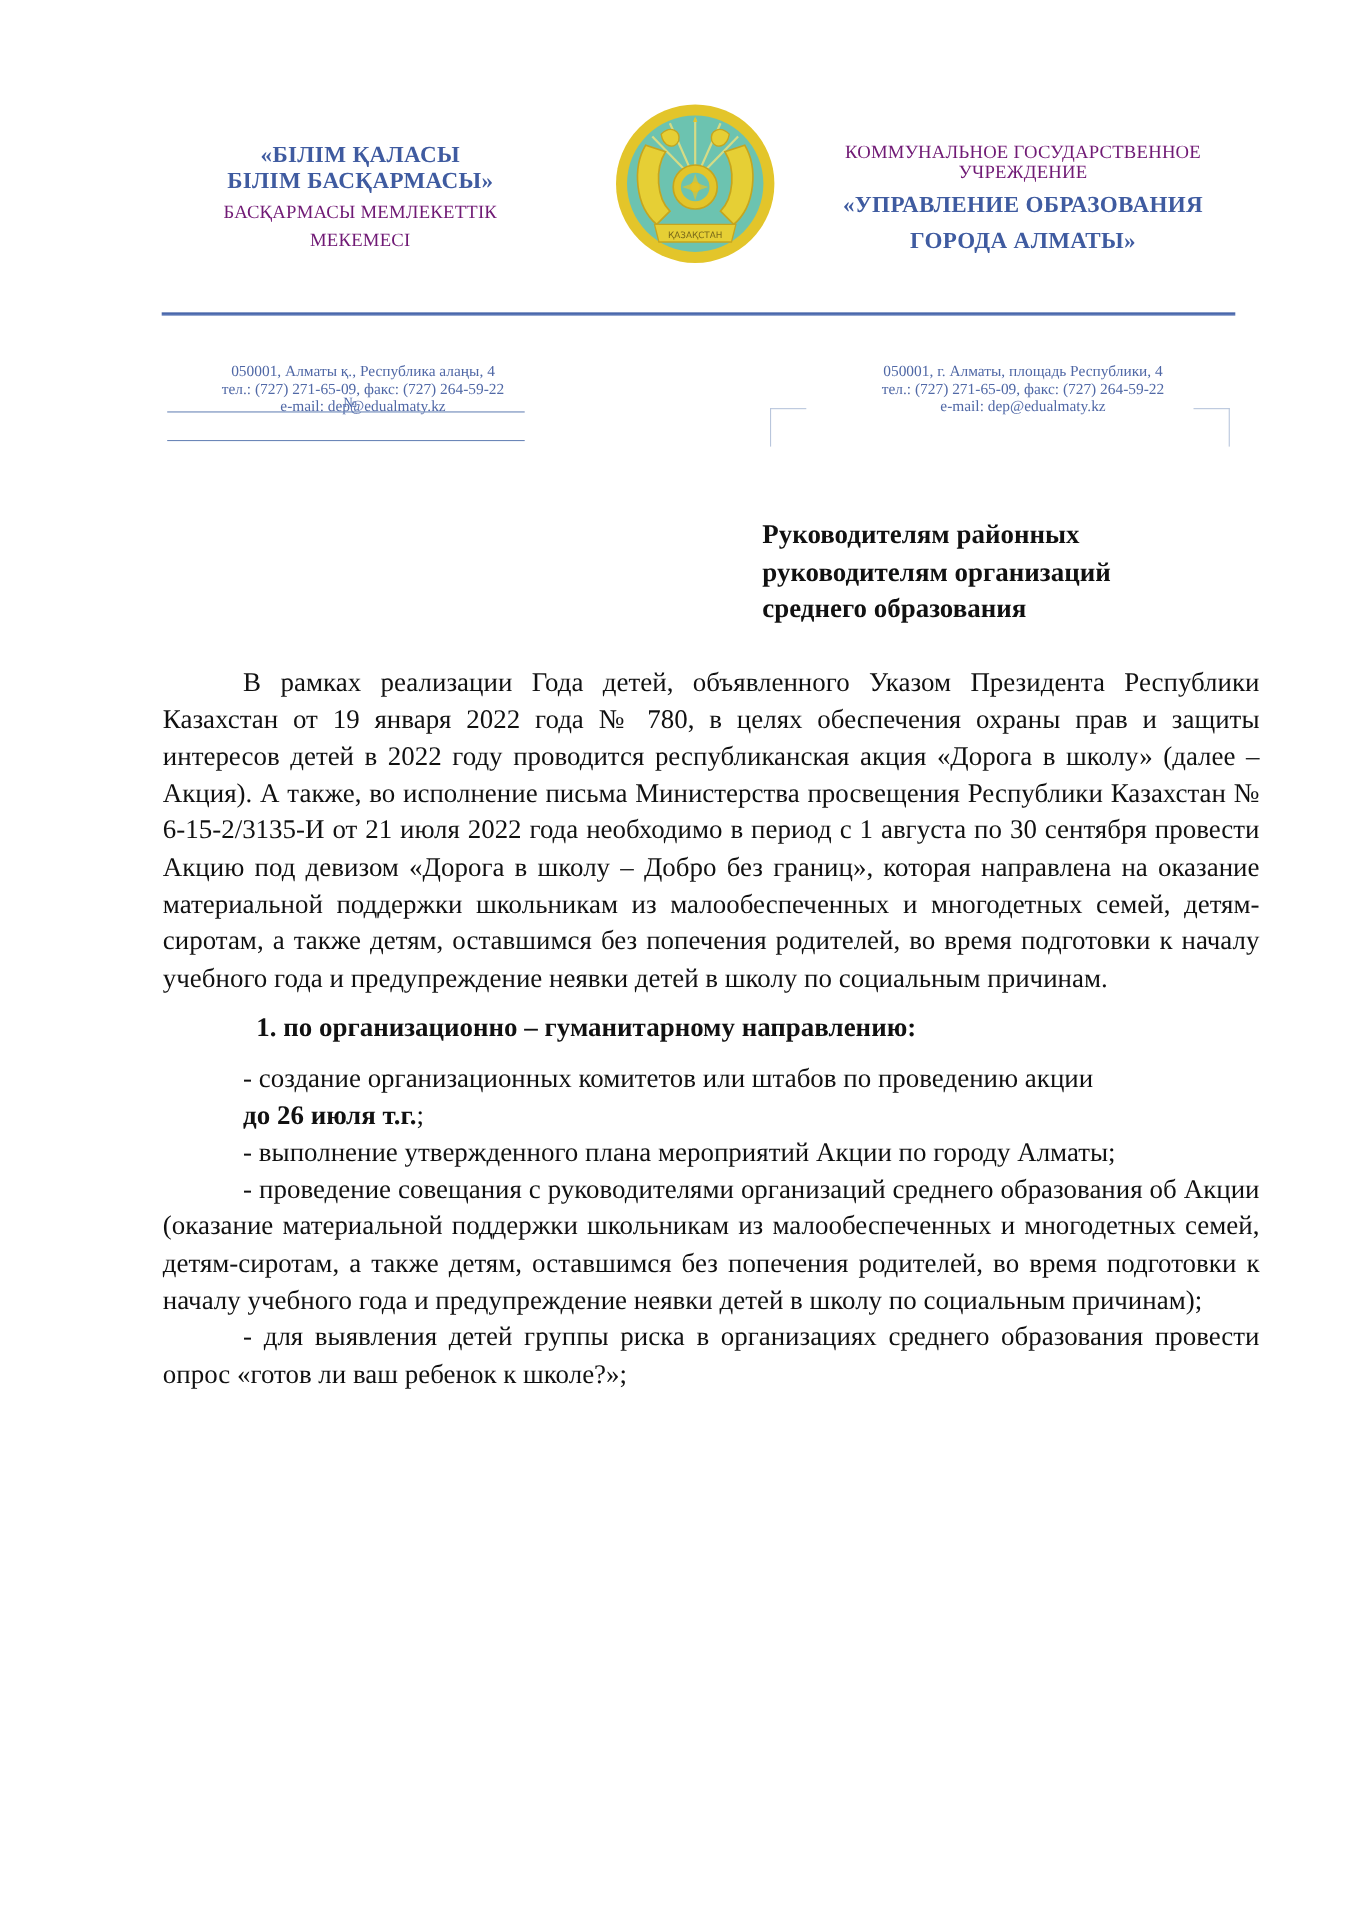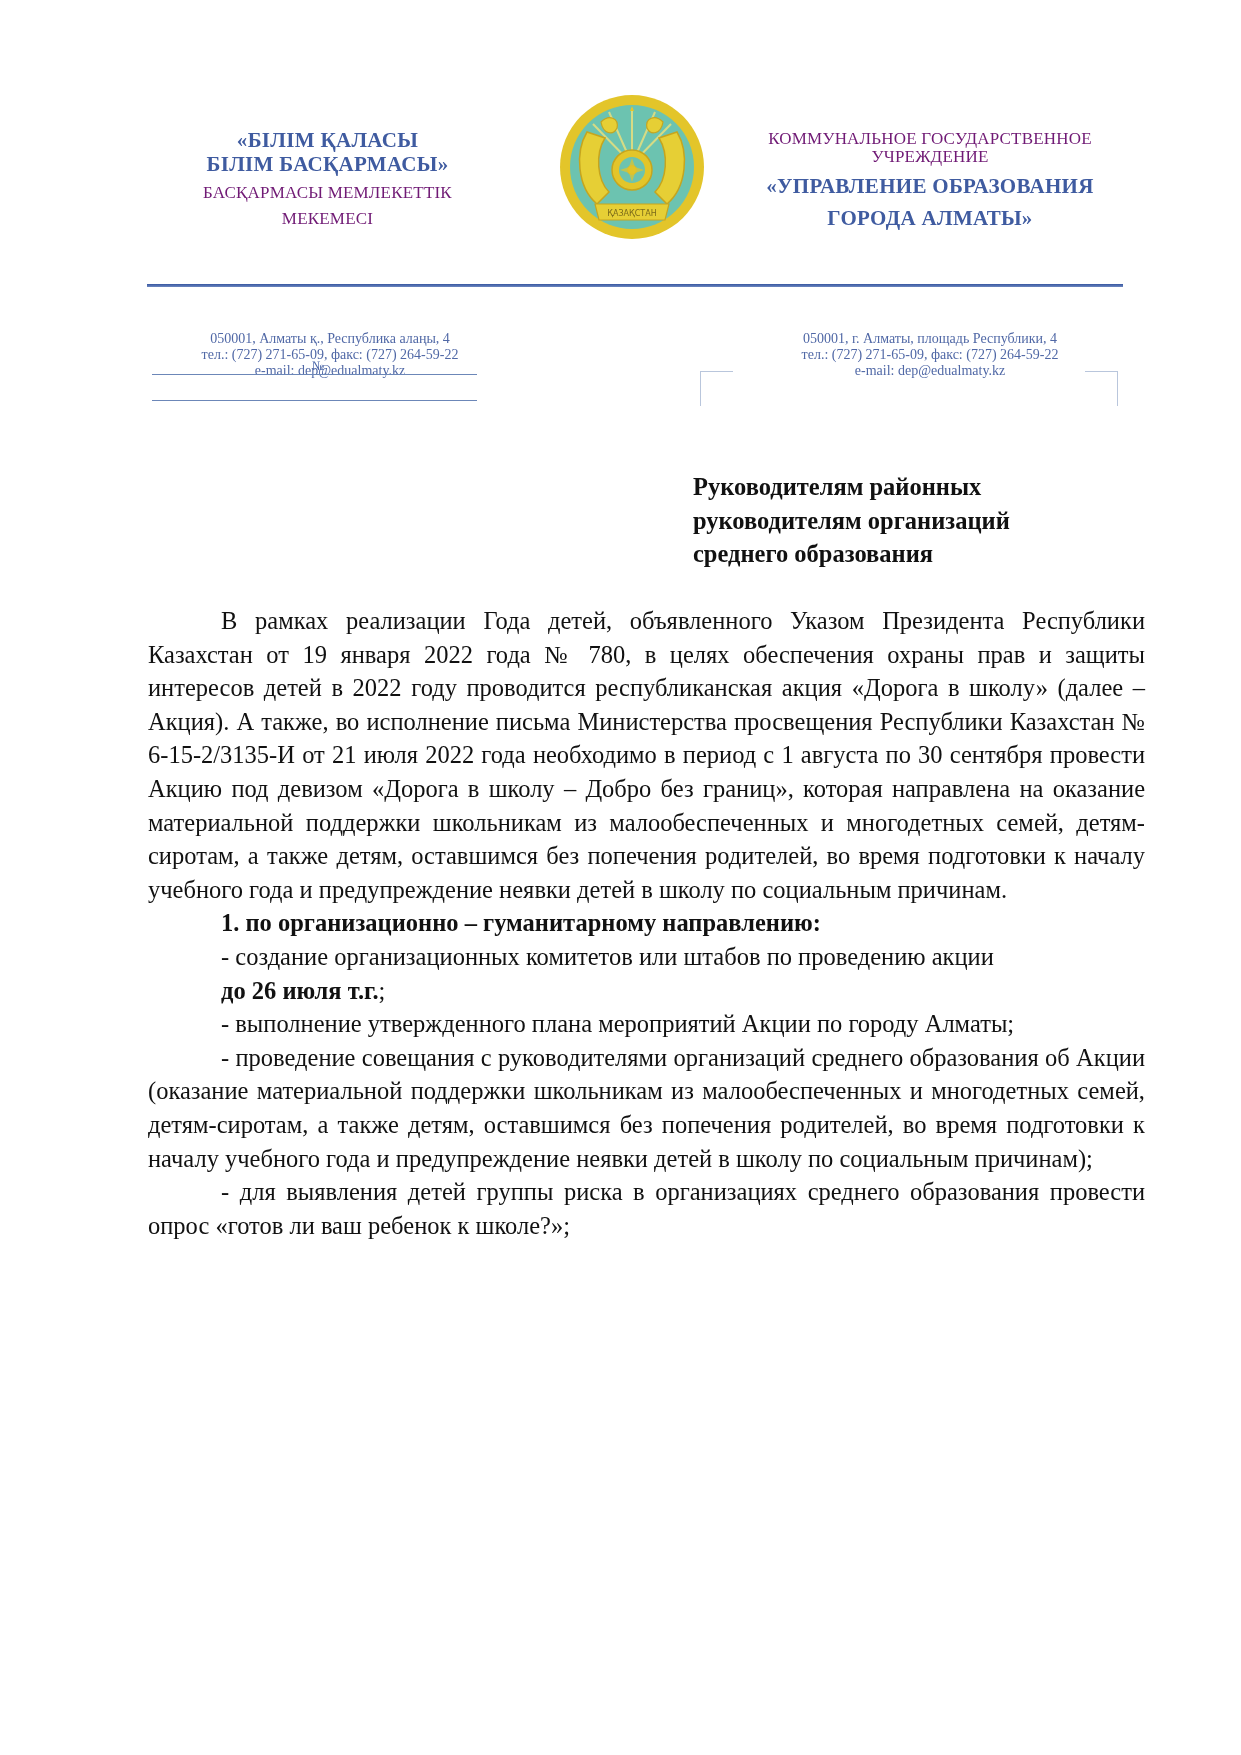--- a/index.html
+++ b/index.html
@@ -24,21 +24,21 @@
     .num-line2 { left: 152px; top: 400px; width: 325px; height: 1px; background: #6c87b8; }
     .corner-l { left: 700px; top: 371px; width: 32px; height: 34px;
                 border-left: 1.5px solid #b9c6dc; border-top: 1.5px solid #b9c6dc; }
     .corner-r { left: 1085px; top: 371px; width: 32px; height: 34px;
                 border-right: 1.5px solid #b9c6dc; border-top: 1.5px solid #b9c6dc; }
     .addressee { left: 693px; top: 438px; width: 420px; font-weight: bold;
                  font-size: 24.5px; line-height: 33.5px; color: #111; margin-top: 32px; }
     .body-text { left: 148px; top: 604px; width: 997px; font-size: 24.5px; line-height: 33.6px; }
     .p { text-align: justify; text-indent: 73px; margin: 0; }
     .p b { font-weight: normal; }
-    .item-heading { margin: 0; padding-left: 73px; font-weight: bold; }
+    .item-heading { margin: 12px; padding-left: 73px; font-weight: bold; }
     .dash-first { margin: 0; padding-left: 73px; text-align: justify; }
     .dash-cont { margin: 0; padding-left: 73px; }
   </style>
 </head>
 <body>
 
 <div class="abs org-left">
   <div class="org-title">«БІЛІМ ҚАЛАСЫ</div>
   <div class="org-title">БІЛІМ БАСҚАРМАСЫ»</div>
   <div class="org-sub">БАСҚАРМАСЫ МЕМЛЕКЕТТІК</div>

